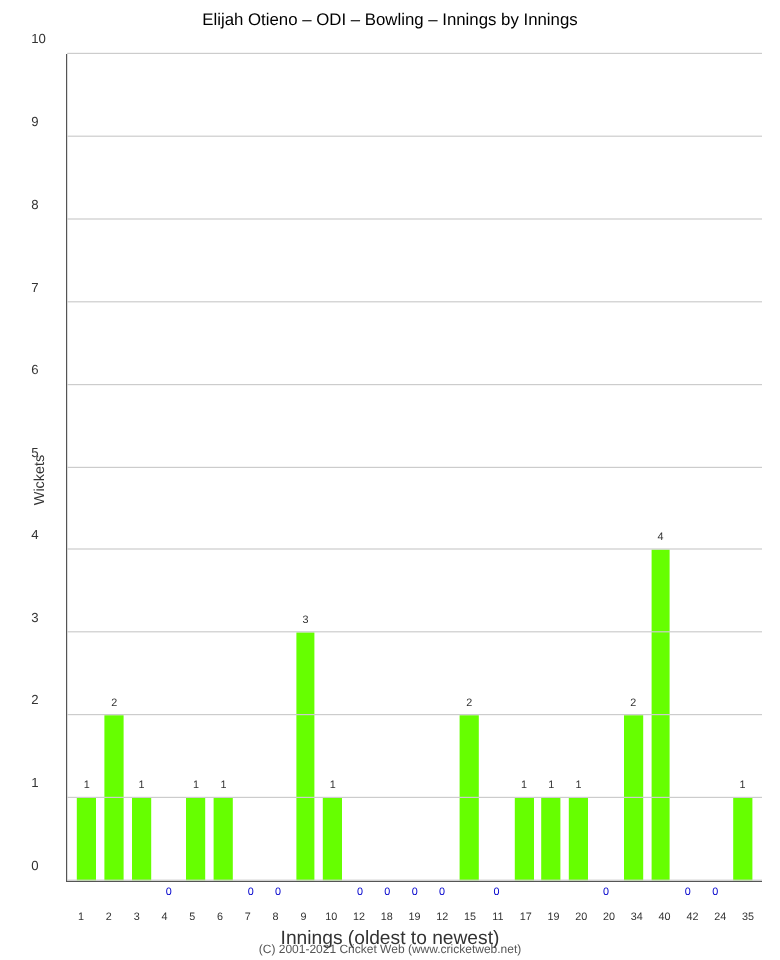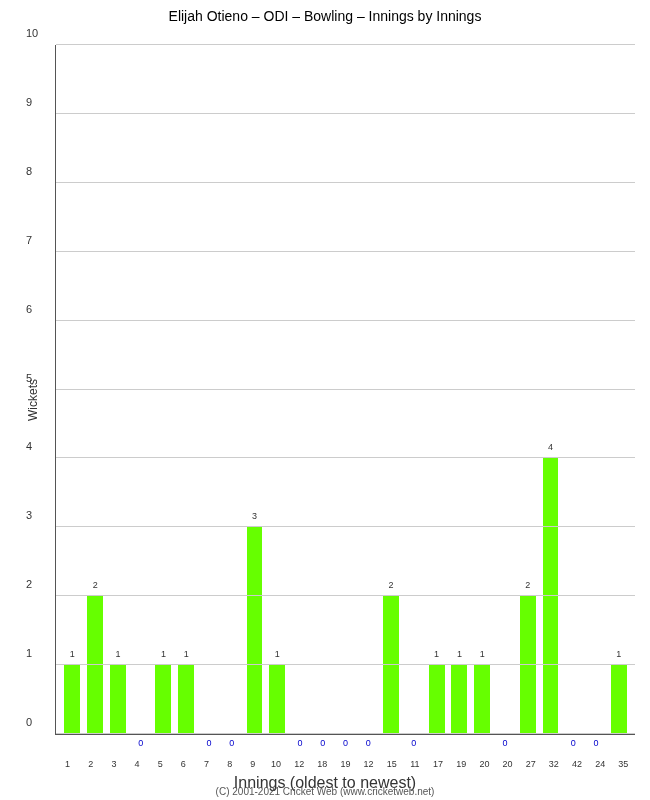--- a/index.html
+++ b/index.html
@@ -250,22 +250,22 @@
         <div class="x-label">12</div>
         <div class="x-label">18</div>
         <div class="x-label">19</div>
         <div class="x-label">12</div>
         <div class="x-label">15</div>
         <div class="x-label">11</div>
         <div class="x-label">17</div>
         <div class="x-label">19</div>
         <div class="x-label">20</div>
         <div class="x-label">20</div>
-        <div class="x-label">27</div>
-        <div class="x-label">32</div>
+        <div class="x-label">34</div>
+        <div class="x-label">40</div>
         <div class="x-label">42</div>
         <div class="x-label">24</div>
         <div class="x-label">35</div>
       </div>
   <div class="grid-line" style="bottom: 0%;"></div>
       <div class="y-label" style="bottom: 0%;">0</div>
       <div class="grid-line" style="bottom: 10%;"></div>
       <div class="y-label" style="bottom: 10%;">1</div>
       <div class="grid-line" style="bottom: 20%;"></div>
       <div class="y-label" style="bottom: 20%;">2</div>

